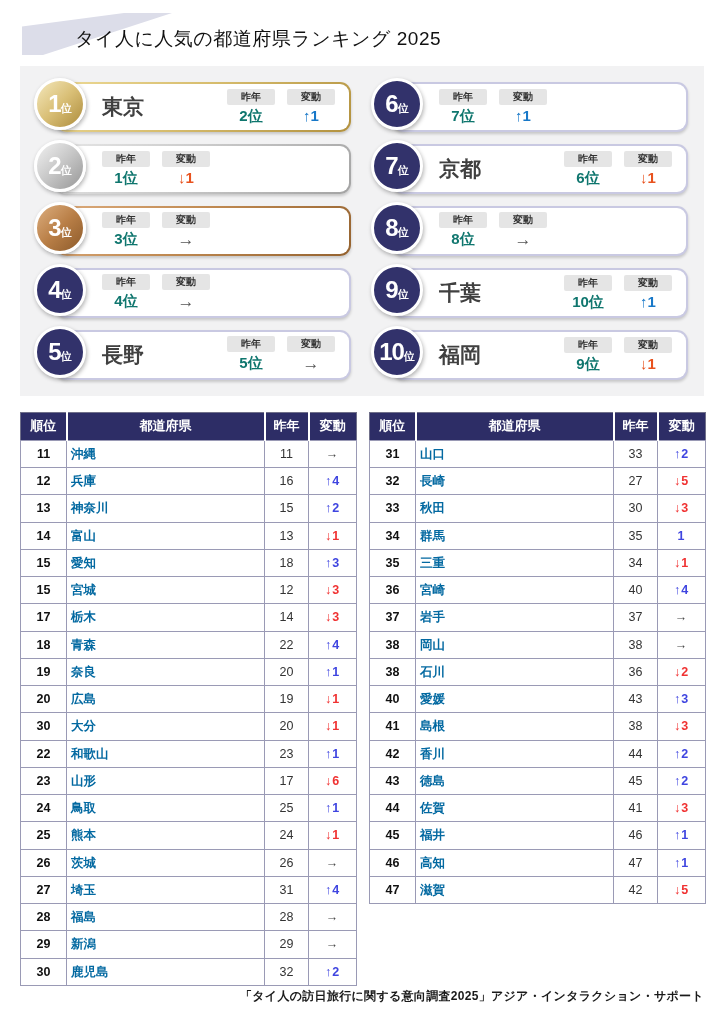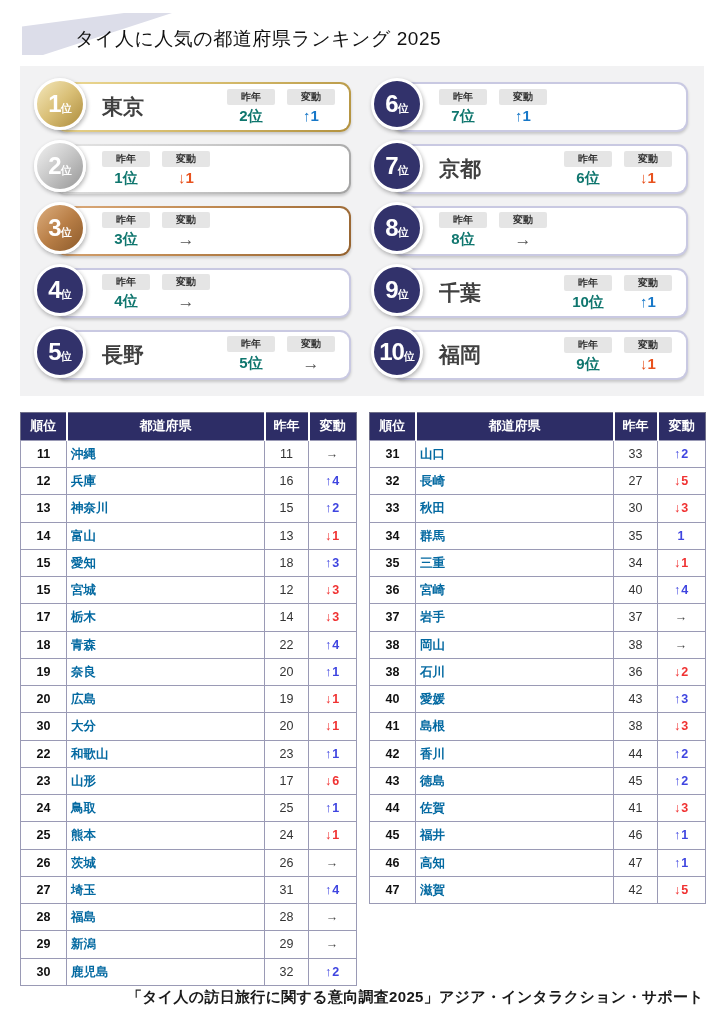--- a/index.html
+++ b/index.html
@@ -156,21 +156,21 @@
   td.chg  { text-align: center; font-weight: bold; letter-spacing: 1px; }
   td.chg.up   { color: #3f45e0; }
   td.chg.down { color: #f03232; }
   td.chg.same { color: #444444; }
 
   
   .footer {
     position: absolute;
     right: 16px;
     top: 988px;
-    font-size: 15px;
+    font-size: 12px;
     font-weight: bold;
     color: #1a1a1a;
     letter-spacing: 0.3px;
   }
 </style>
 </head>
 <body>
 
 <div class="page">
 

